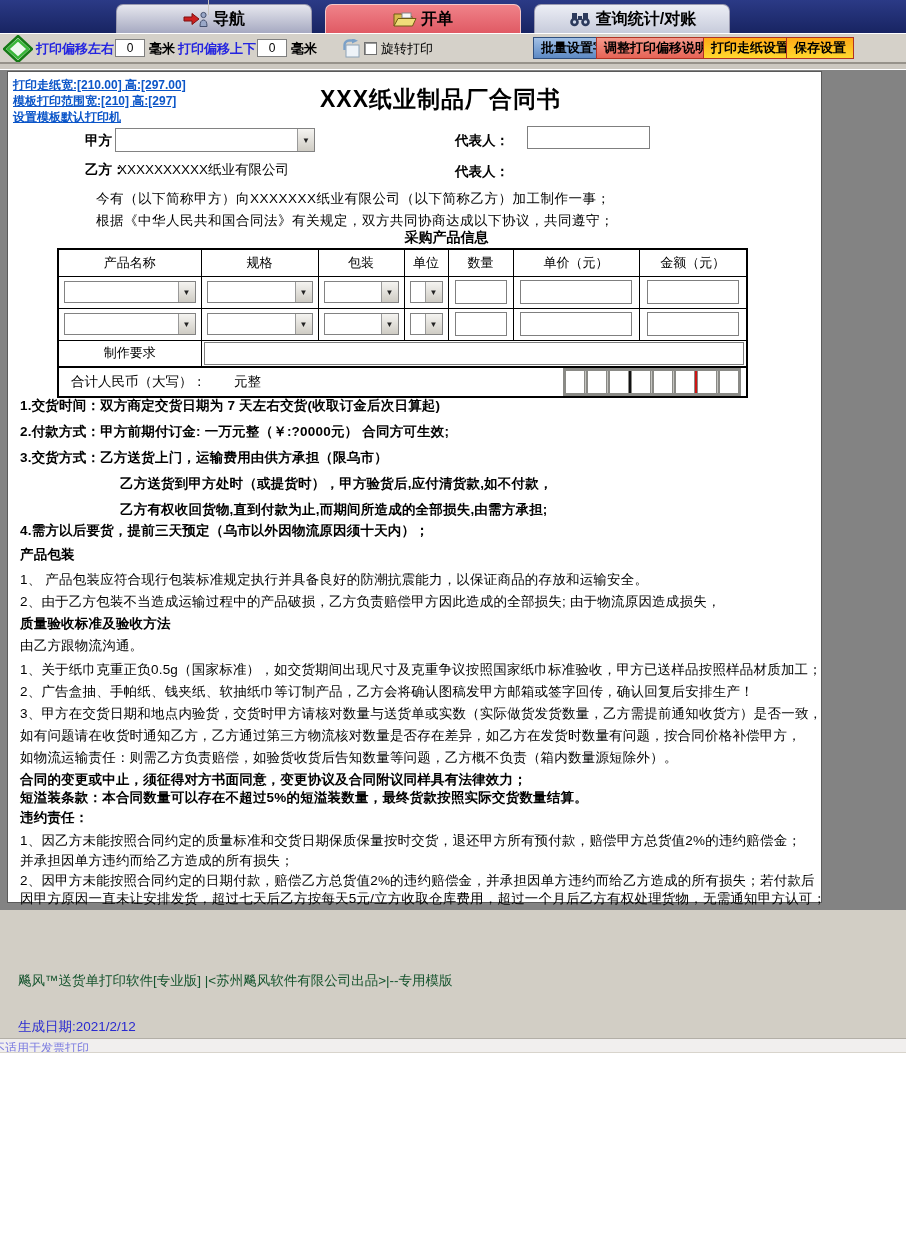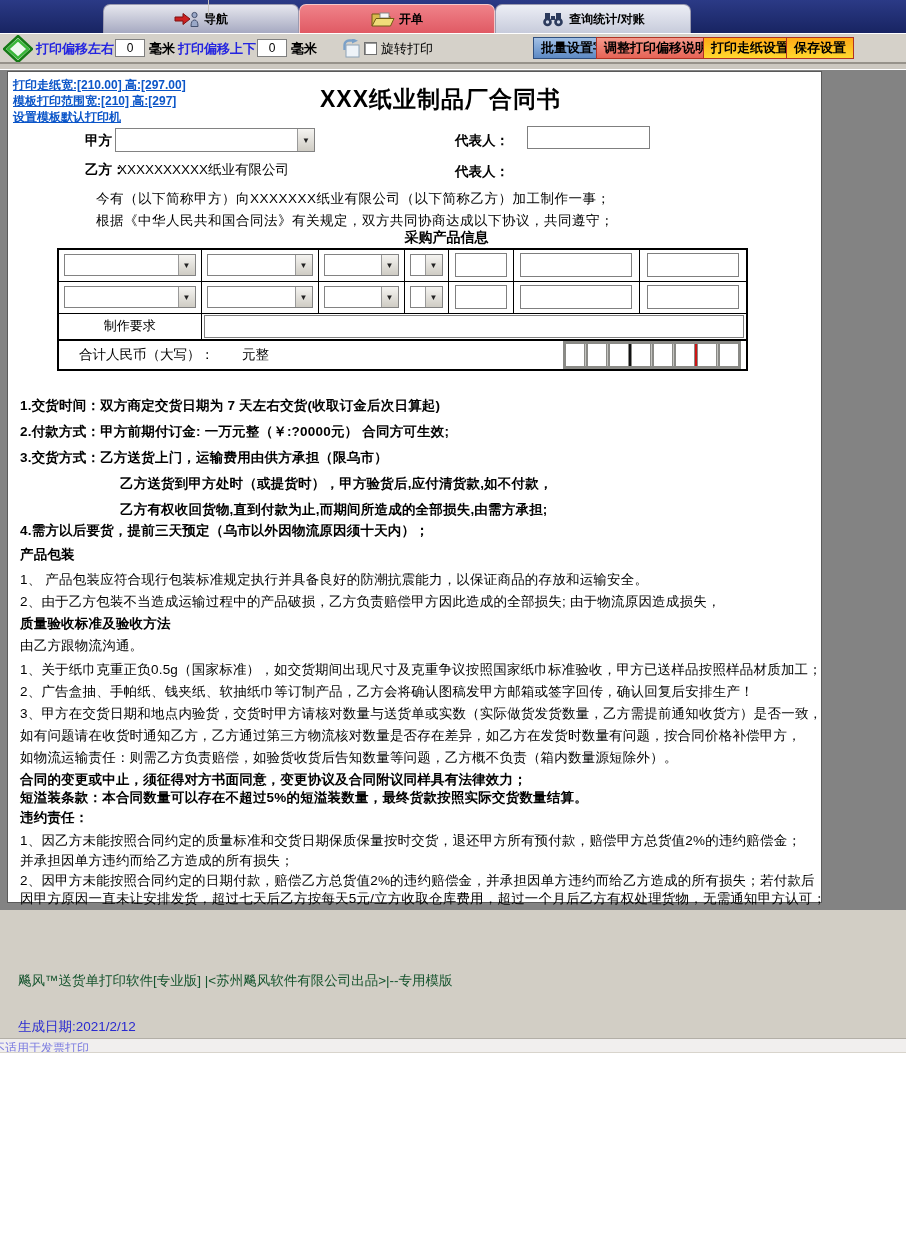--- a/index.html
+++ b/index.html
@@ -4,22 +4,22 @@
 <style>
   * { margin:0; padding:0; box-sizing:border-box; }
   body { background:#fff; font-family:"Liberation Sans","DejaVu Sans",sans-serif; }
   #app { position:relative; width:906px; height:1241px; background:#fff; overflow:hidden; }
 
   
   .titlebar { position:absolute; top:0; left:0; width:906px; height:33px;
     background:linear-gradient(#2b3a86,#182462); }
   .tabs { position:absolute; top:4px; left:103px; display:flex; }
   .tab { width:196px; height:29px; display:flex; align-items:center; justify-content:center;
-    gap:4px; font-weight:bold; font-size:12px; color:#000;
-    border-radius:7px 7px 0 0; border:1px solid #9a9ab0; border-bottom:none; cursor:default; }
+    gap:4px; font-weight:bold; font-size:16px; color:#000;
+    border-radius:7px 7px 0 0; border:1px solid #9a9ab0; border-bottom:none; cursor:default;margin-left:13px; }
   .tab-nav   { background:linear-gradient(#e6e7ee,#a6a9c1); }
   .tab-bill  { background:linear-gradient(#f08289,#e05a64); border-color:#f4c8c8; }
   .tab-query { background:linear-gradient(#eceef5,#c7cbdb); }
 
   
   .toolbar { position:absolute; top:33px; left:0; width:906px; height:29px;
     background:#d5d1c9; border-top:1px solid #fff; }
   .toolbar .item { position:absolute; top:0; height:29px; display:flex; align-items:center; }
   .lbl-blue { color:#2424e0; font-size:13px; font-weight:bold; }
   .lbl-black { color:#000; font-size:13px; font-weight:bold; }
@@ -68,21 +68,21 @@
   table.products th, table.products td { border:1px solid #000; font-weight:normal;
     font-size:13px; text-align:center; padding:0; }
   table.products th { height:27px; }
   table.products td.rowcell { height:32px; }
   td.rowcell .combo { margin:0 auto; width:calc(100% - 10px); height:22px; }
   td.rowcell .txt-input { display:block; margin:0 auto; height:24px; }
   .making-cell { height:26px; font-size:13px; }
   .making-input-cell { padding:1px 2px !important; }
   .making-input { width:100%; height:23px; }
   .total-row td { height:29px; }
-  .total-flex { display:flex; align-items:center; padding-left:20px; }
+  .total-flex { display:flex; align-items:center; padding-left:12px; }
   .total-label { font-size:13.5px; }
   .total-value { font-size:13.5px; margin-left:28px; }
   .amtbox { margin-left:auto; margin-right:5px; display:flex; align-items:center;
     background:#8a8a86; padding:3px 3px; }
   .digit { width:18px; height:22px; background:#fff; }
   .sep { width:4px; height:22px; position:relative; }
   .sep::after { content:''; position:absolute; left:1px; top:0; width:1px; height:100%; background:#c4c4c0; }
   .sep.black::after { left:1px; width:2px; background:#111; }
   .sep.red::after { left:1px; width:2px; background:#cc1515; }
 
@@ -232,20 +232,29 @@
         <colgroup>
           <col style="width:143px">
             <col style="width:117px">
             <col style="width:86px">
           <col style="width:44px">
             <col style="width:65px">
             <col style="width:126px">
             <col style="width:108px">
         </colgroup>
         <tbody>
+            <tr>
+          <th>产品名称</th>
+          <th>规格</th>
+          <th>包装</th>
+          <th>单位</th>
+          <th>数量</th>
+          <th>单价（元）</th>
+          <th>金额（元）</th>
+        </tr>
         <tr>
           <td class="rowcell">
                 <div class="combo" style="height:22px;">
                   <div class="combo-field"></div>
                   <div class="combo-btn">▼</div>
                 </div>
               </td>
           <td class="rowcell">
                 <div class="combo" style="height:22px;">
                   <div class="combo-field"></div>

